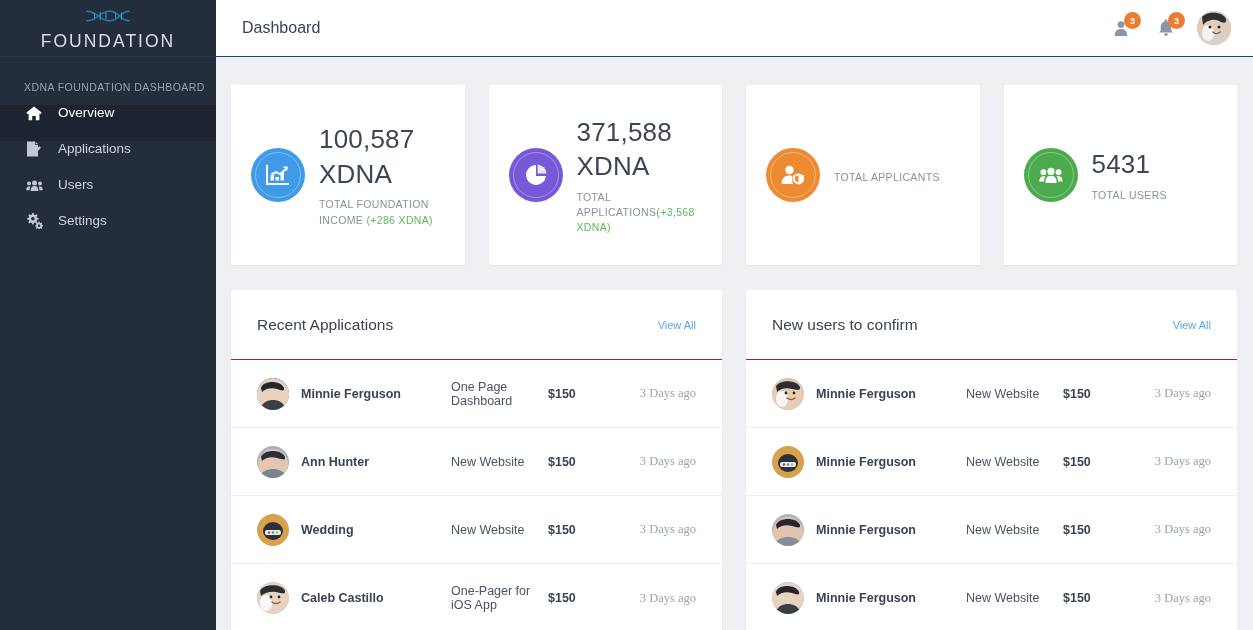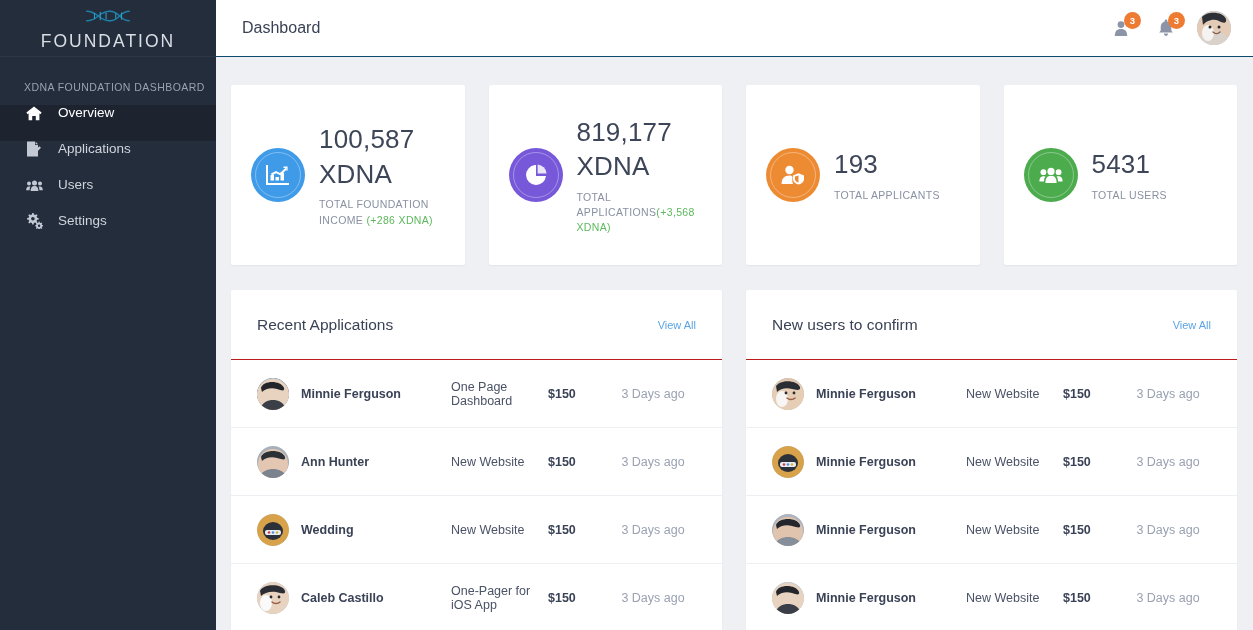--- a/index.html
+++ b/index.html
@@ -190,21 +190,21 @@
   }
   .row:last-child { border-bottom: none; }
   .row-avatar {
     width: 32px; height: 32px; border-radius: 50%;
     flex: 0 0 32px; margin-right: 12px; overflow: hidden;
     background: #c4ccd6;
   }
   .c-name  { width: 150px; font-size: 12.5px; font-weight: 700; color: #3a4256; }
   .c-proj  { flex: 1; font-size: 12.5px; color: #4a5266; }
   .c-price { width: 62px; font-size: 12.5px; font-weight: 700; color: #3a4256; }
-  .c-time  { width: 86px; font-size: 12.5px; color: #99a1b2; text-align: center; }
+  .c-time  { width: 86px; font-size: 12.5px; color: #99a1b2; text-align: right; font-family: Liberation Serif, serif; }
 </style>
 </head>
 <body>
 
 <div class="app">
 
   <aside class="sidebar">
     <div class="brand">
       <svg class="brand-mark" viewBox="0 0 60 16" width="58" height="16">
         <g stroke="#1f7fa8" stroke-width="1.5" fill="none" stroke-linecap="round">
@@ -333,36 +333,35 @@
         </div>
 
         <div class="stat-card">
           <div class="stat-circle" style="background:#7658d9">
             <svg width="22" height="22" viewBox="0 0 22 22">
                 <path d="M10 1 A10 10 0 1 0 21 12 L11 12 L11 1.05 Z"></path>
                 <path d="M12.6 0.4 A10 10 0 0 1 21.6 9.4 L12.6 9.4 Z" opacity="0.85"></path>
               </svg>
           </div>
           <div class="stat-body">
-            <div class="stat-value">819,177 XDNA</div>
+            <div class="stat-value">371,588 XDNA</div>
             <div class="stat-label"><span>TOTAL APPLICATIONS</span><span class="stat-delta">(+3,568 XDNA)</span></div>
           </div>
         </div>
 
         <div class="stat-card">
           <div class="stat-circle" style="background:#ed8b33">
             <svg width="24" height="20" viewBox="0 0 24 20">
                 <circle cx="8.5" cy="5" r="4.2"></circle>
                 <path d="M8.5 10.6 C3.4 10.6, 0.6 13.6, 0.6 19 L12 19 C11.2 17, 11.1 14, 11.6 12 C10.7 11, 9.7 10.6, 8.5 10.6 Z"></path>
                 <path d="M17.5 8.2 L23 10.4 L23 14.2 C23 16.6, 20.8 18.6, 17.5 19.6 C14.2 18.6, 12 16.6, 12 14.2 L12 10.4 Z"></path>
                 <path d="M17.5 10.4 L17.5 17.6 C15.3 16.9, 14 15.6, 14 14.2 L14 11.6 Z" fill="#ed8b33"></path>
               </svg>
           </div>
           <div class="stat-body">
-            <div class="stat-value">193</div>
             <div class="stat-label"><span>TOTAL APPLICANTS</span><span class="stat-delta"></span></div>
           </div>
         </div>
 
         <div class="stat-card">
           <div class="stat-circle" style="background:#4bab4d">
             <svg width="24" height="18" viewBox="0 0 24 18">
                 <circle cx="12" cy="5.4" r="3.6"></circle>
                 <circle cx="4.4" cy="6.2" r="2.9"></circle>
                 <circle cx="19.6" cy="6.2" r="2.9"></circle>

